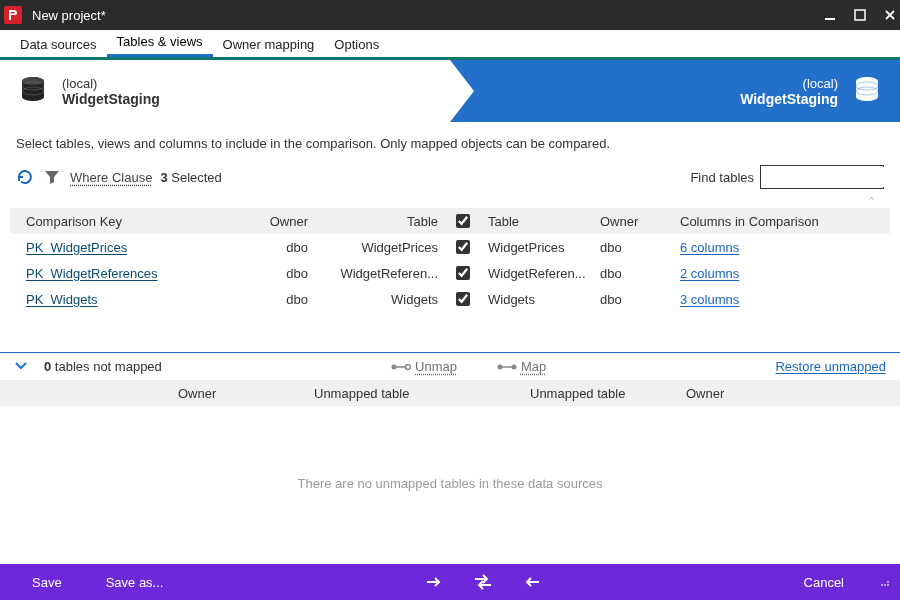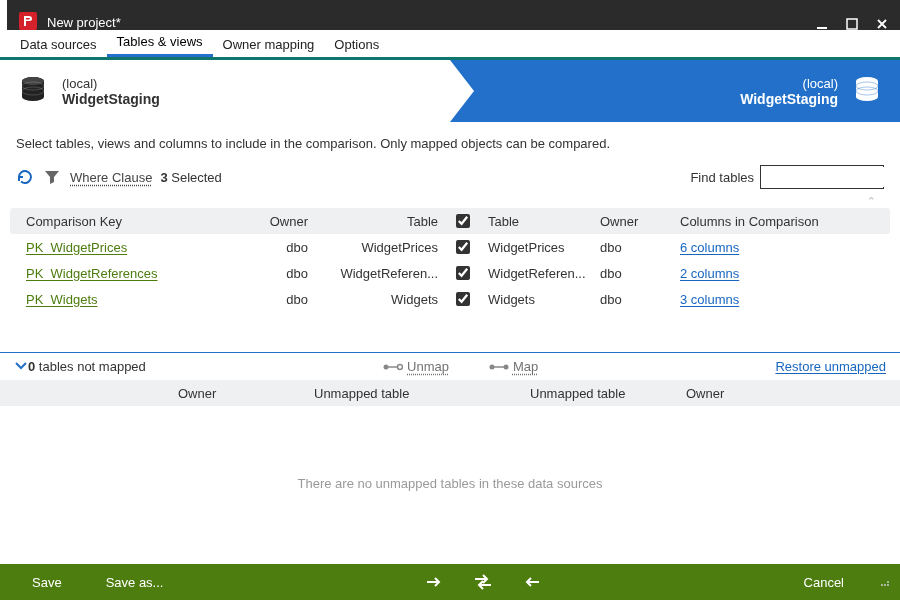--- a/index.html
+++ b/index.html
@@ -1,19 +1,19 @@
 <!DOCTYPE html>
 <html><head>
 <meta charset="utf-8">
 <style>
   * { box-sizing: border-box; margin: 0; padding: 0; }
   body { font-family: "Segoe UI", Arial, sans-serif; font-size: 13px; color: #333; background: #fff; width: 900px; height: 600px; overflow: hidden; position: relative; }
   
   
-  .title-bar { height: 30px; background: #2b2b2b; color: #fff; display: flex; align-items: flex-end; padding: 0 12px; margin-left: 7px; }
+  .title-bar { height: 30px; background: #2b2b2b; color: #fff; display: flex; align-items: center; padding: 0 4px; }
   .app-icon { width: 18px; height: 18px; background: #d5212a; display: flex; align-items: center; justify-content: center; margin-right: 10px; border-radius: 2px; }
   .app-icon svg { width: 12px; height: 12px; }
   .title-text { flex: 1; font-size: 13px; }
   .window-controls { display: flex; gap: 18px; align-items: center; }
   .window-controls span { cursor: pointer; display: flex; align-items: center; }
   
   
   .tab-bar { height: 30px; display: flex; align-items: flex-end; padding: 0 10px; border-bottom: 3px solid #0f766e; }
   .tab { padding: 6px 10px 5px; font-size: 13px; cursor: pointer; color: #222; }
   .tab.active { border-bottom: 3px solid #2270c9; color: #000; }
@@ -51,45 +51,45 @@
   
   .table-wrap { padding: 0 10px; }
   .grid-head, .grid-row { display: grid; grid-template-columns: 220px 80px 120px 34px 120px 80px 180px; align-items: center; height: 26px; padding: 0 16px; }
   .grid-head { background: #eef0f2; color: #333; font-size: 13px; border-radius: 3px; }
   .grid-row { height: 26px; }
   .col-ck { display:flex; justify-content:center; }
   .col-owner { text-align: right; padding-right: 18px; }
   .col-tbl-l { text-align: right; padding-right: 8px; white-space: nowrap; overflow: hidden; text-overflow: ellipsis; }
   .col-tbl-r { padding-left: 8px; white-space: nowrap; overflow: hidden; text-overflow: ellipsis; }
   .col-cols a { color: #1866c0; text-decoration: underline; text-underline-offset: 2px; }
-  .key-link { color: #4d7c0f; text-decoration: underline; text-underline-offset: 2px; }
+  .key-link { color: #0c4a6e; text-decoration: underline; text-underline-offset: 2px; }
   input[type="checkbox"].ck { width: 14px; height: 14px; accent-color: #333; }
   
   .table-scrollhint { text-align: right; padding: 2px 14px 0 0; color: #bbb; font-size: 11px; }
   
   
   .unmapped-bar { margin-top: 40px; border-top: 1px solid #2270c9; display: flex; align-items: center; height: 28px; padding: 0 14px; font-size: 13px; }
-  .unmapped-left { display: flex; align-items: center; gap: 0; }
+  .unmapped-left { display: flex; align-items: center; gap: 16px; }
   .chev { color: #2270c9; cursor: pointer; }
   .unmapped-count b { font-weight: 700; }
   .unmapped-actions { flex: 1; display: flex; justify-content: center; gap: 40px; }
   .act { display: flex; align-items: center; gap: 4px; color: #737373; cursor: pointer; }
   .act span.lbl { text-decoration: underline dotted; text-underline-offset: 3px; }
   .restore { color: #1866c0; cursor: pointer; text-decoration: underline; text-underline-offset: 2px; }
   
   
   .u-head { display: grid; grid-template-columns: 1fr 1fr 1fr 1fr; height: 26px; align-items: center; padding: 0 18px; background: #eef0f2; font-size: 13px; }
   .u-head .c1 { text-align: left; padding-left: 160px; }
   .u-head .c2 { text-align: left; padding-left: 80px;}
   .u-head .c3 { text-align: left; padding-left: 80px;}
   .u-head .c4 { text-align: left; padding-left: 20px;}
   .u-empty { text-align: center; color: #9a9a9a; padding-top: 70px; font-size: 13px; }
   
   
-  .action-bar { position: absolute; bottom: 0; left: 0; right: 0; height: 36px; background: #4d7c0f; color: #fff; display: flex; align-items: center; padding: 4px 10px; }
+  .action-bar { position: absolute; bottom: 0; left: 0; right: 0; height: 36px; background: #6d28d9; color: #fff; display: flex; align-items: center; padding: 4px 10px; }
   .ab-btn { padding: 0 22px; height: 36px; display: flex; align-items: center; cursor: pointer; font-size: 13px; }
   .ab-gap { flex: 1; display:flex; justify-content:center; gap: 30px; }
   .ab-icon { cursor: pointer; display:flex; align-items:center;}
   .ab-primary { background: #2270c9; padding: 0 34px; height: 36px; display: flex; align-items: center; cursor: pointer; }
   .ab-more { margin-left: 14px; cursor: pointer; color:#bbb; display:flex; align-items:flex-end;}
 </style>
 </head>
 <body>
 
 <div class="title-bar">

